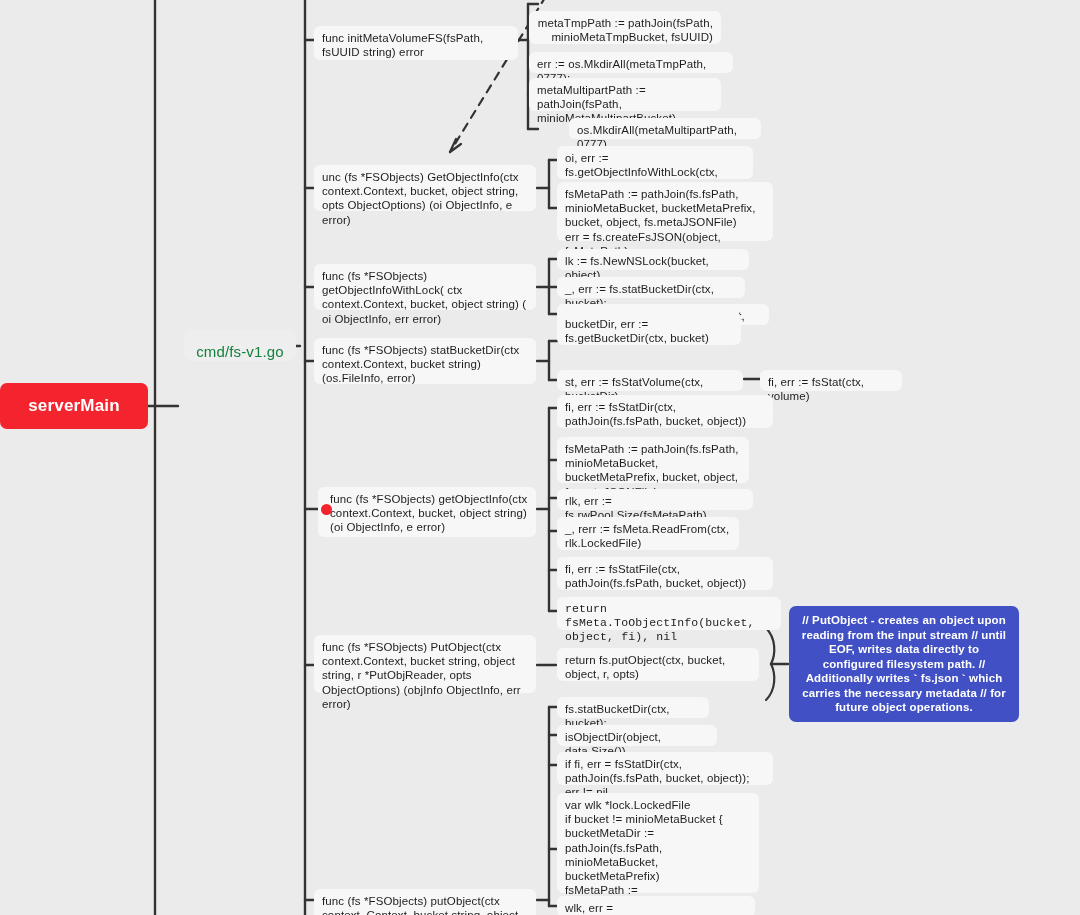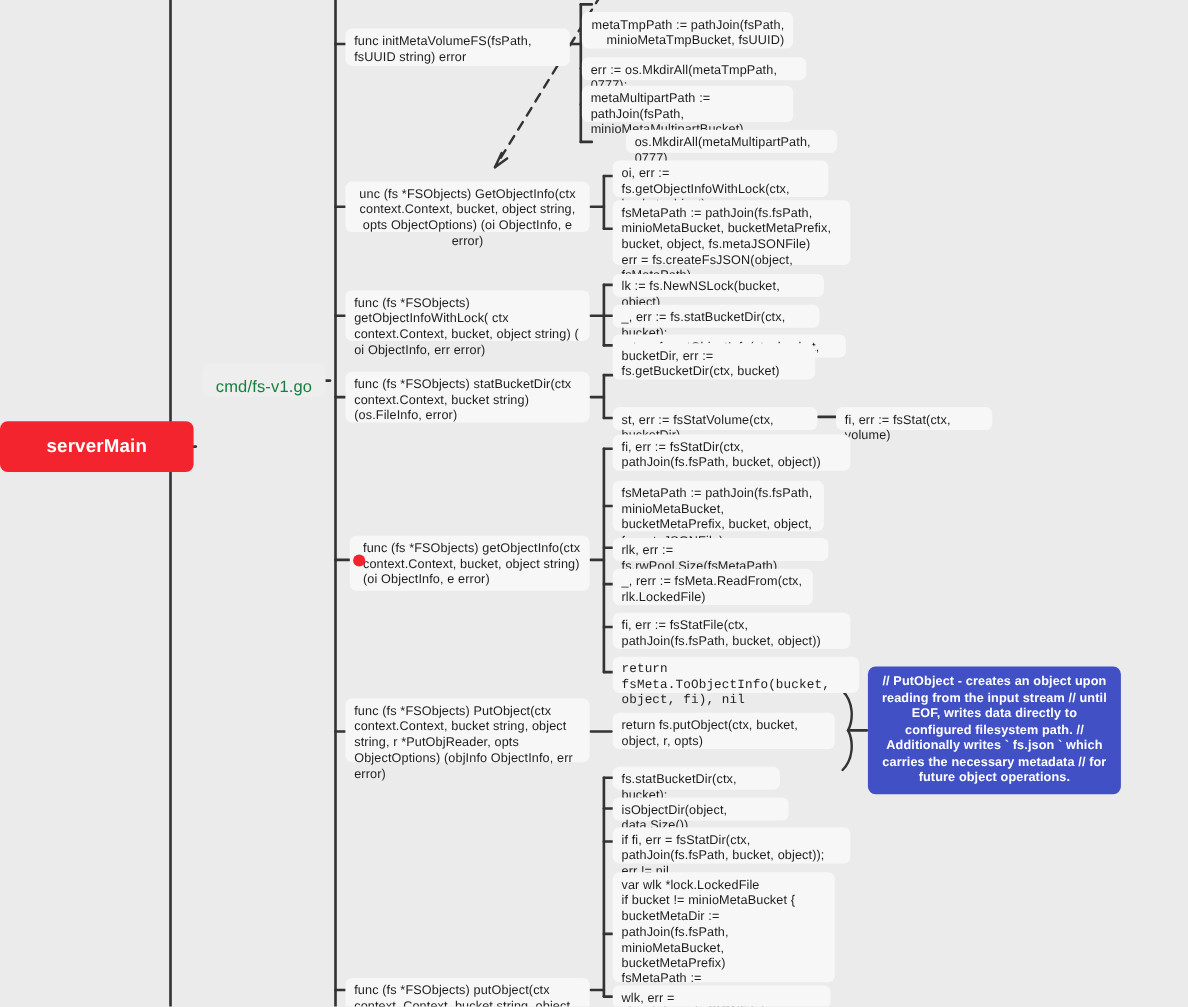--- a/index.html
+++ b/index.html
@@ -159,36 +159,36 @@
       <path d="M549,735 L557,735"></path>
       <path d="M549,765 L557,765"></path>
       <path d="M549,849 L557,849"></path>
       <path d="M549,906 L557,906"></path>
 
       <path d="M546,-4 L450,152" stroke-dasharray="8 7" stroke-width="2.2"></path>
       <path d="M450,152 L461,144 M450,152 L456,139" stroke-width="2.2"></path>
     </g>
   </svg>
 
-  <div class="node root" style="left:0px; top:383px; width:176px; height:46px;">
+  <div class="node root" style="left:0px; top:383px; width:148px; height:46px;">
     <span>serverMain</span>
   </div>
 
   <div class="node topic" style="left:184px; top:330px; width:112px; height:31px;">
     <span>cmd/fs-v1.go</span>
   </div>
 
   <div class="node" style="left:314px; top:26px; width:204px; height:34px;">func initMetaVolumeFS(fsPath, fsUUID string) error</div>
 
   <div class="node" style="left:529px; top:11px; width:192px; height:33px;text-align:right;">metaTmpPath := pathJoin(fsPath, minioMetaTmpBucket, fsUUID)</div>
   <div class="node" style="left:529px; top:52px; width:204px; height:21px;">err := os.MkdirAll(metaTmpPath, 0777);</div>
   <div class="node" style="left:529px; top:78px; width:192px; height:33px;">metaMultipartPath := pathJoin(fsPath, minioMetaMultipartBucket)</div>
   <div class="node" style="left:529px; top:118px; width:192px; height:21px;margin-left:40px;">os.MkdirAll(metaMultipartPath, 0777)</div>
 
-  <div class="node" style="left:314px; top:165px; width:222px; height:46px;text-align:center;">unc (fs *FSObjects) GetObjectInfo(ctx context.Context, bucket, object string, opts ObjectOptions) (oi ObjectInfo, e error)</div>
+  <div class="node" style="left:314px; top:165px; width:222px; height:46px;">unc (fs *FSObjects) GetObjectInfo(ctx context.Context, bucket, object string, opts ObjectOptions) (oi ObjectInfo, e error)</div>
 
   <div class="node" style="left:557px; top:146px; width:196px; height:33px;">oi, err := fs.getObjectInfoWithLock(ctx, bucket, object)</div>
   <div class="node" style="left:557px; top:182px; width:216px; height:59px;">fsMetaPath := pathJoin(fs.fsPath, minioMetaBucket, bucketMetaPrefix, bucket, object, fs.metaJSONFile)
   err = fs.createFsJSON(object, fsMetaPath)</div>
 
   <div class="node" style="left:314px; top:264px; width:222px; height:46px;">func (fs *FSObjects) getObjectInfoWithLock( ctx context.Context, bucket, object string) ( oi ObjectInfo, err error)</div>
 
   <div class="node" style="left:557px; top:249px; width:192px; height:21px;">lk := fs.NewNSLock(bucket, object)</div>
   <div class="node" style="left:557px; top:277px; width:188px; height:21px;">_, err := fs.statBucketDir(ctx, bucket);</div>
   <div class="node" style="left:557px; top:304px; width:212px; height:21px;">return fs.getObjectInfo(ctx, bucket, object)</div>

